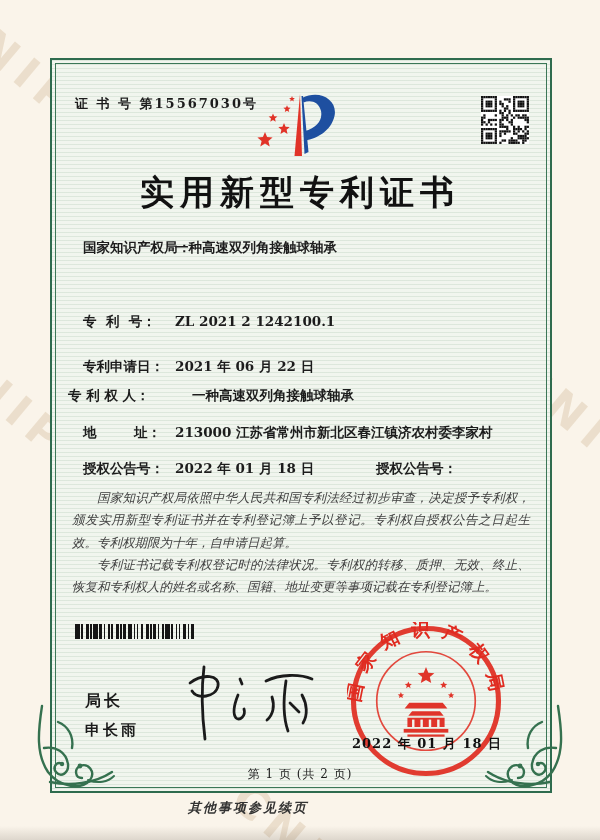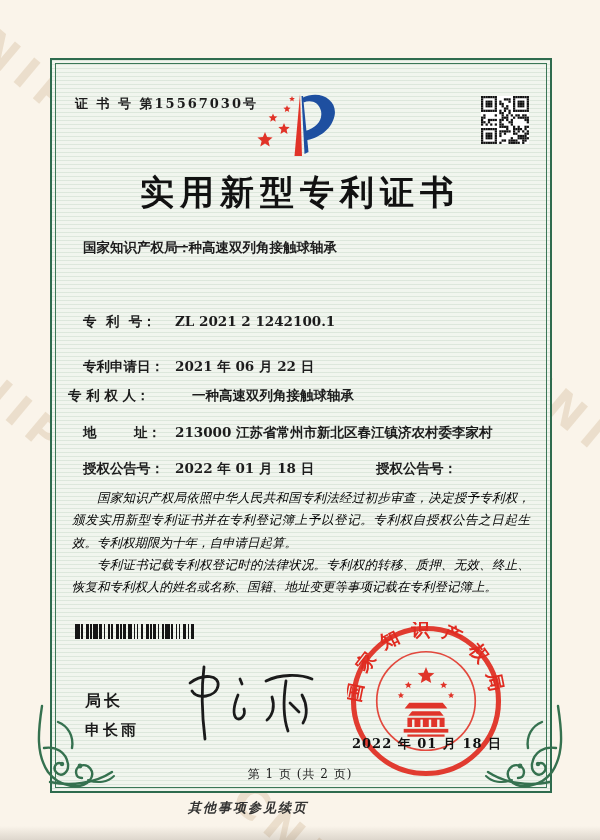--- a/index.html
+++ b/index.html
@@ -43,21 +43,21 @@
     position:absolute;left:0;top:170px;width:600px;text-align:center;
     font-size:34px;font-weight:bold;letter-spacing:6px;color:#111;
   }
   .frow{position:absolute;display:flex;font-size:13.5px;font-weight:bold;white-space:pre;}
   .flabel{width:92px;flex:none;}
   .fvalue{}
   .fvalue2-label{margin-left:38px;}
   .notice{
     position:absolute;left:72px;top:487px;width:458px;
     font-size:12.5px;font-style:italic;line-height:1.78;
-    text-align:justify;color:#000000;
+    text-align:justify;color:#404040;
   }
   .notice p{margin:0;text-indent:2em;}
   .barcode{position:absolute;left:75px;top:624px;height:15px;display:flex;}
   .barcode div{height:100%;}
   .signer-title{position:absolute;left:85px;top:691px;font-size:16px;font-weight:bold;letter-spacing:3px;}
   .signer-name{position:absolute;left:85px;top:721px;font-size:15px;font-weight:bold;letter-spacing:3px;}
   .seal-date{
     position:absolute;left:352px;top:735px;width:150px;text-align:center;
     font-size:13px;font-weight:bold;letter-spacing:1px;color:#101010;white-space:pre;
   }

